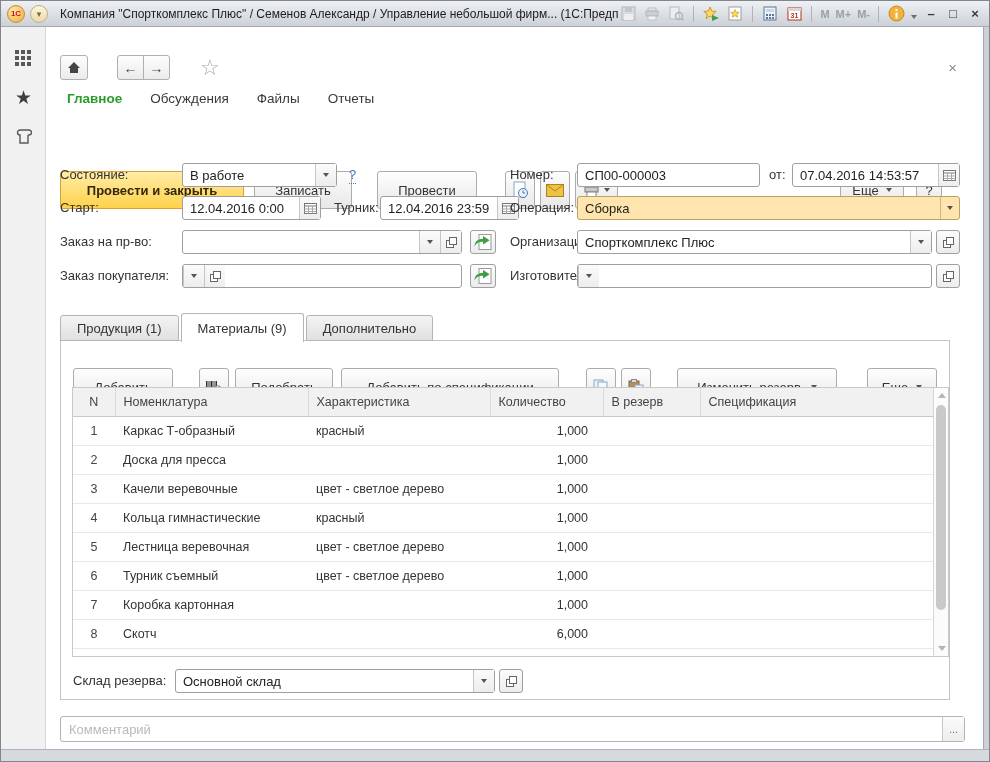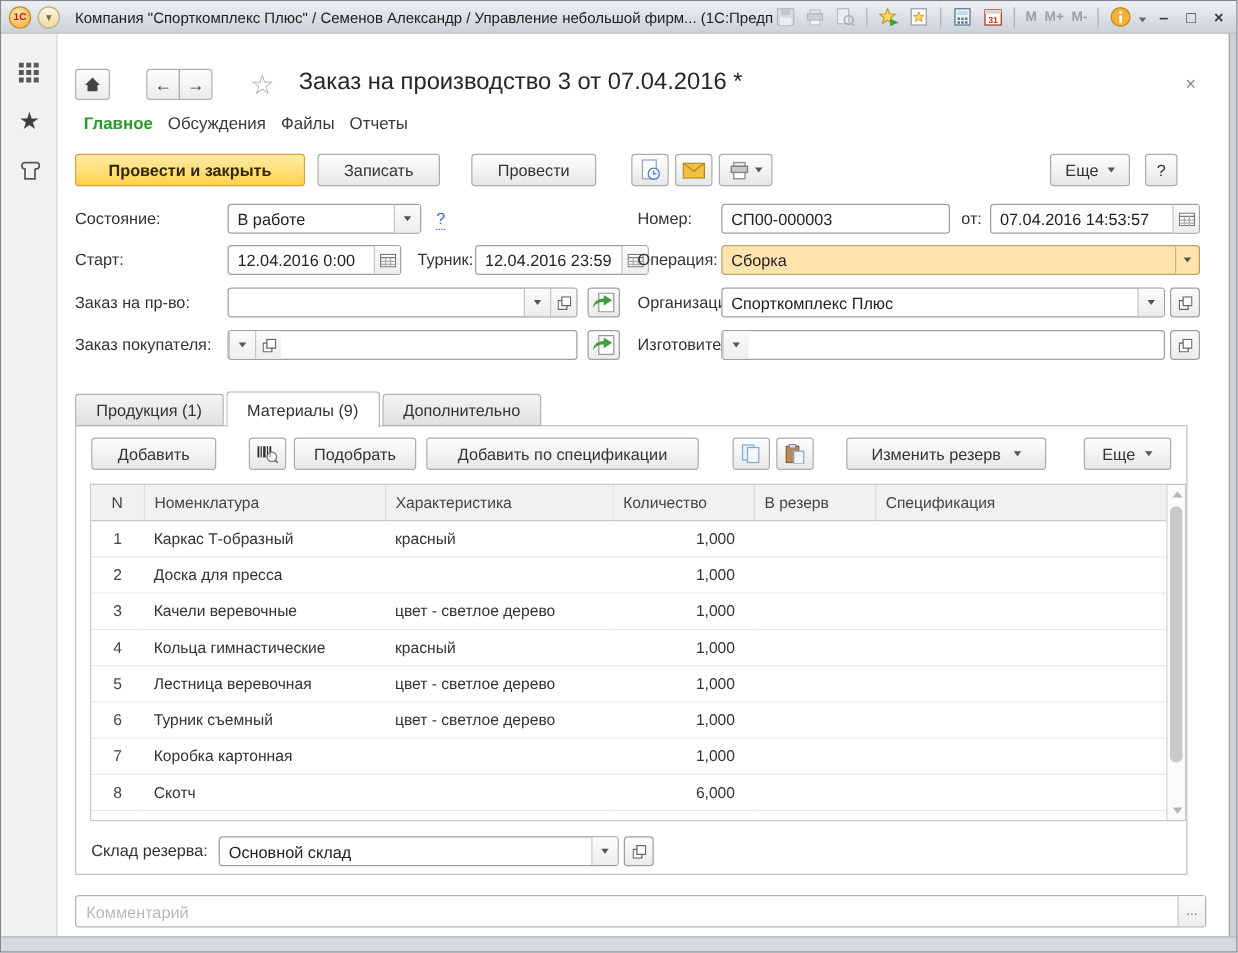--- a/index.html
+++ b/index.html
@@ -28,25 +28,25 @@
 
   
   .main{position:absolute;left:46px;top:26px;right:6px;bottom:12px;background:#fff;overflow:hidden;}
 
   .hbtn{position:absolute;height:25px;border:1px solid #b0b0b0;border-radius:3px;background:linear-gradient(#fdfdfd,#ebebeb);display:flex;align-items:center;justify-content:center;color:#333;}
   .hdr-close{position:absolute;right:26px;top:32px;font-size:15px;color:#8b8b8b;}
   .page-title{position:absolute;left:192px;top:28px;font-size:19px;color:#262626;white-space:nowrap;}
   .fav-star{position:absolute;left:153px;top:28px;font-size:22px;color:#a9a9a9;}
   .arrow-glyph{font-size:14px;font-weight:bold;color:#3c3c3c;}
 
-  .nav{position:absolute;left:20px;top:64px;display:flex;gap:12px;font-size:13.5px;color:#3a3a3a;}
+  .nav{position:absolute;left:20px;top:64px;display:flex;gap:28px;font-size:13.5px;color:#3a3a3a;}
   .nav .active{color:#2a9c2a;font-weight:bold;}
 
   
-  .btn{height:26px;border:1px solid #acacac;border-radius:3px;background:linear-gradient(#fefefe,#e7e7e7);font-size:13px;color:#333;display:inline-flex;align-items:center;justify-content:center;padding:0 13px;white-space:nowrap;}
+  .btn{height:38px;border:1px solid #acacac;border-radius:3px;background:linear-gradient(#fefefe,#e7e7e7);font-size:13px;color:#333;display:inline-flex;align-items:center;justify-content:center;padding:0 13px;white-space:nowrap;margin-top:48px;}
   .btn.primary{background:linear-gradient(#ffeca6,#ffd24b);border-color:#d6a138;font-weight:bold;color:#33270a;}
   .iconbtn{width:30px;padding:0;}
   .caret{width:0;height:0;border-left:3.5px solid transparent;border-right:3.5px solid transparent;border-top:4px solid #555;display:inline-block;}
   .cmdbar{position:absolute;left:13px;top:96px;right:13px;height:28px;}
   .cmdbar .row{display:flex;align-items:center;}
 
   
   .flabel{position:absolute;font-size:13px;color:#333;white-space:nowrap;line-height:24px;}
   .combo,.fld{position:absolute;height:24px;border:1px solid #9f9f9f;border-radius:3px;background:#fff;display:flex;align-items:stretch;font-size:13px;color:#222;}
   .combo .val,.fld .val{flex:1;display:flex;align-items:center;padding:0 7px;white-space:nowrap;overflow:hidden;}
@@ -206,21 +206,20 @@
           <path d="M7 1 L13 7 H11 V12 H3 V7 H1 Z" fill="#444"></path>
         </svg>
       </div>
     <div class="hbtn" style="left:70px;top:28px;width:27px;border-radius:3px 0 0 3px">
         <span class="arrow-glyph">←</span>
       </div>
     <div class="hbtn" style="left:96px;top:28px;width:27px;border-radius:0 3px 3px 0">
         <span class="arrow-glyph">→</span>
       </div>
     <div class="fav-star">☆</div>
-    <div class="page-title">Заказ на производство 3 от 07.04.2016 *</div>
     <div class="hdr-close">×</div>
 
     <div class="nav">
       <span class="active">Главное</span>
       <span>Обсуждения</span>
       <span>Файлы</span>
       <span>Отчеты</span>
     </div>
 
     <div class="cmdbar">

